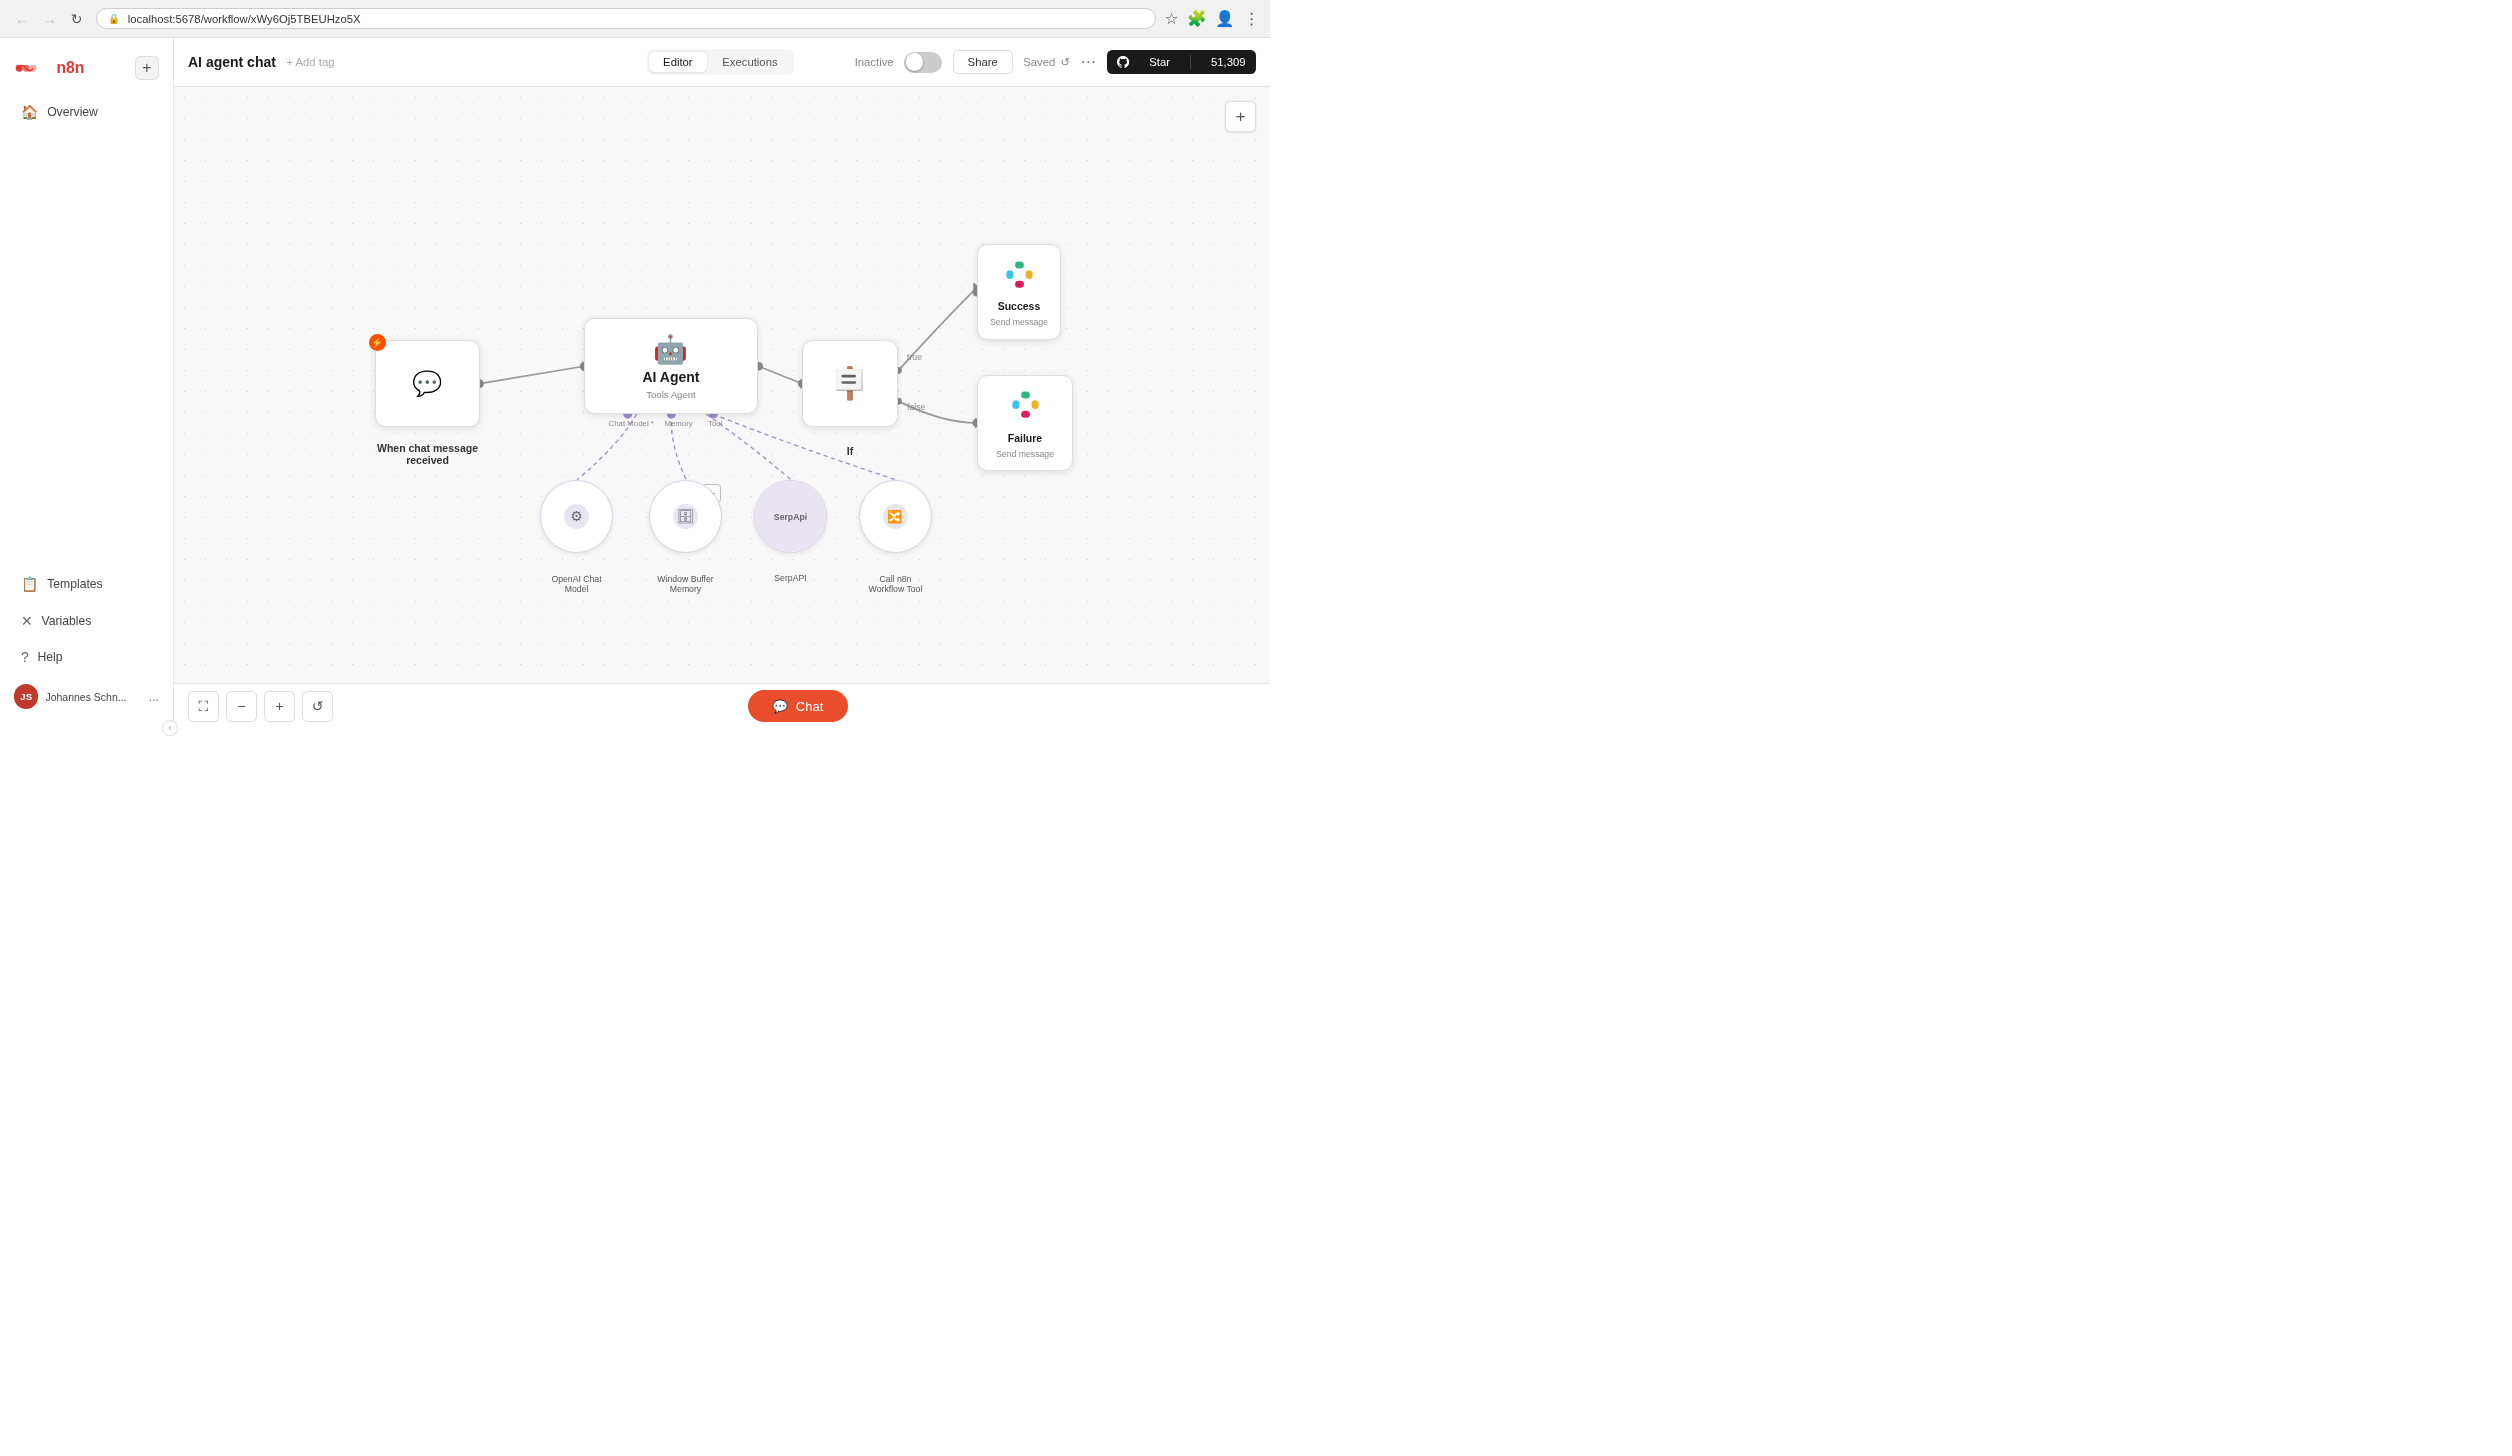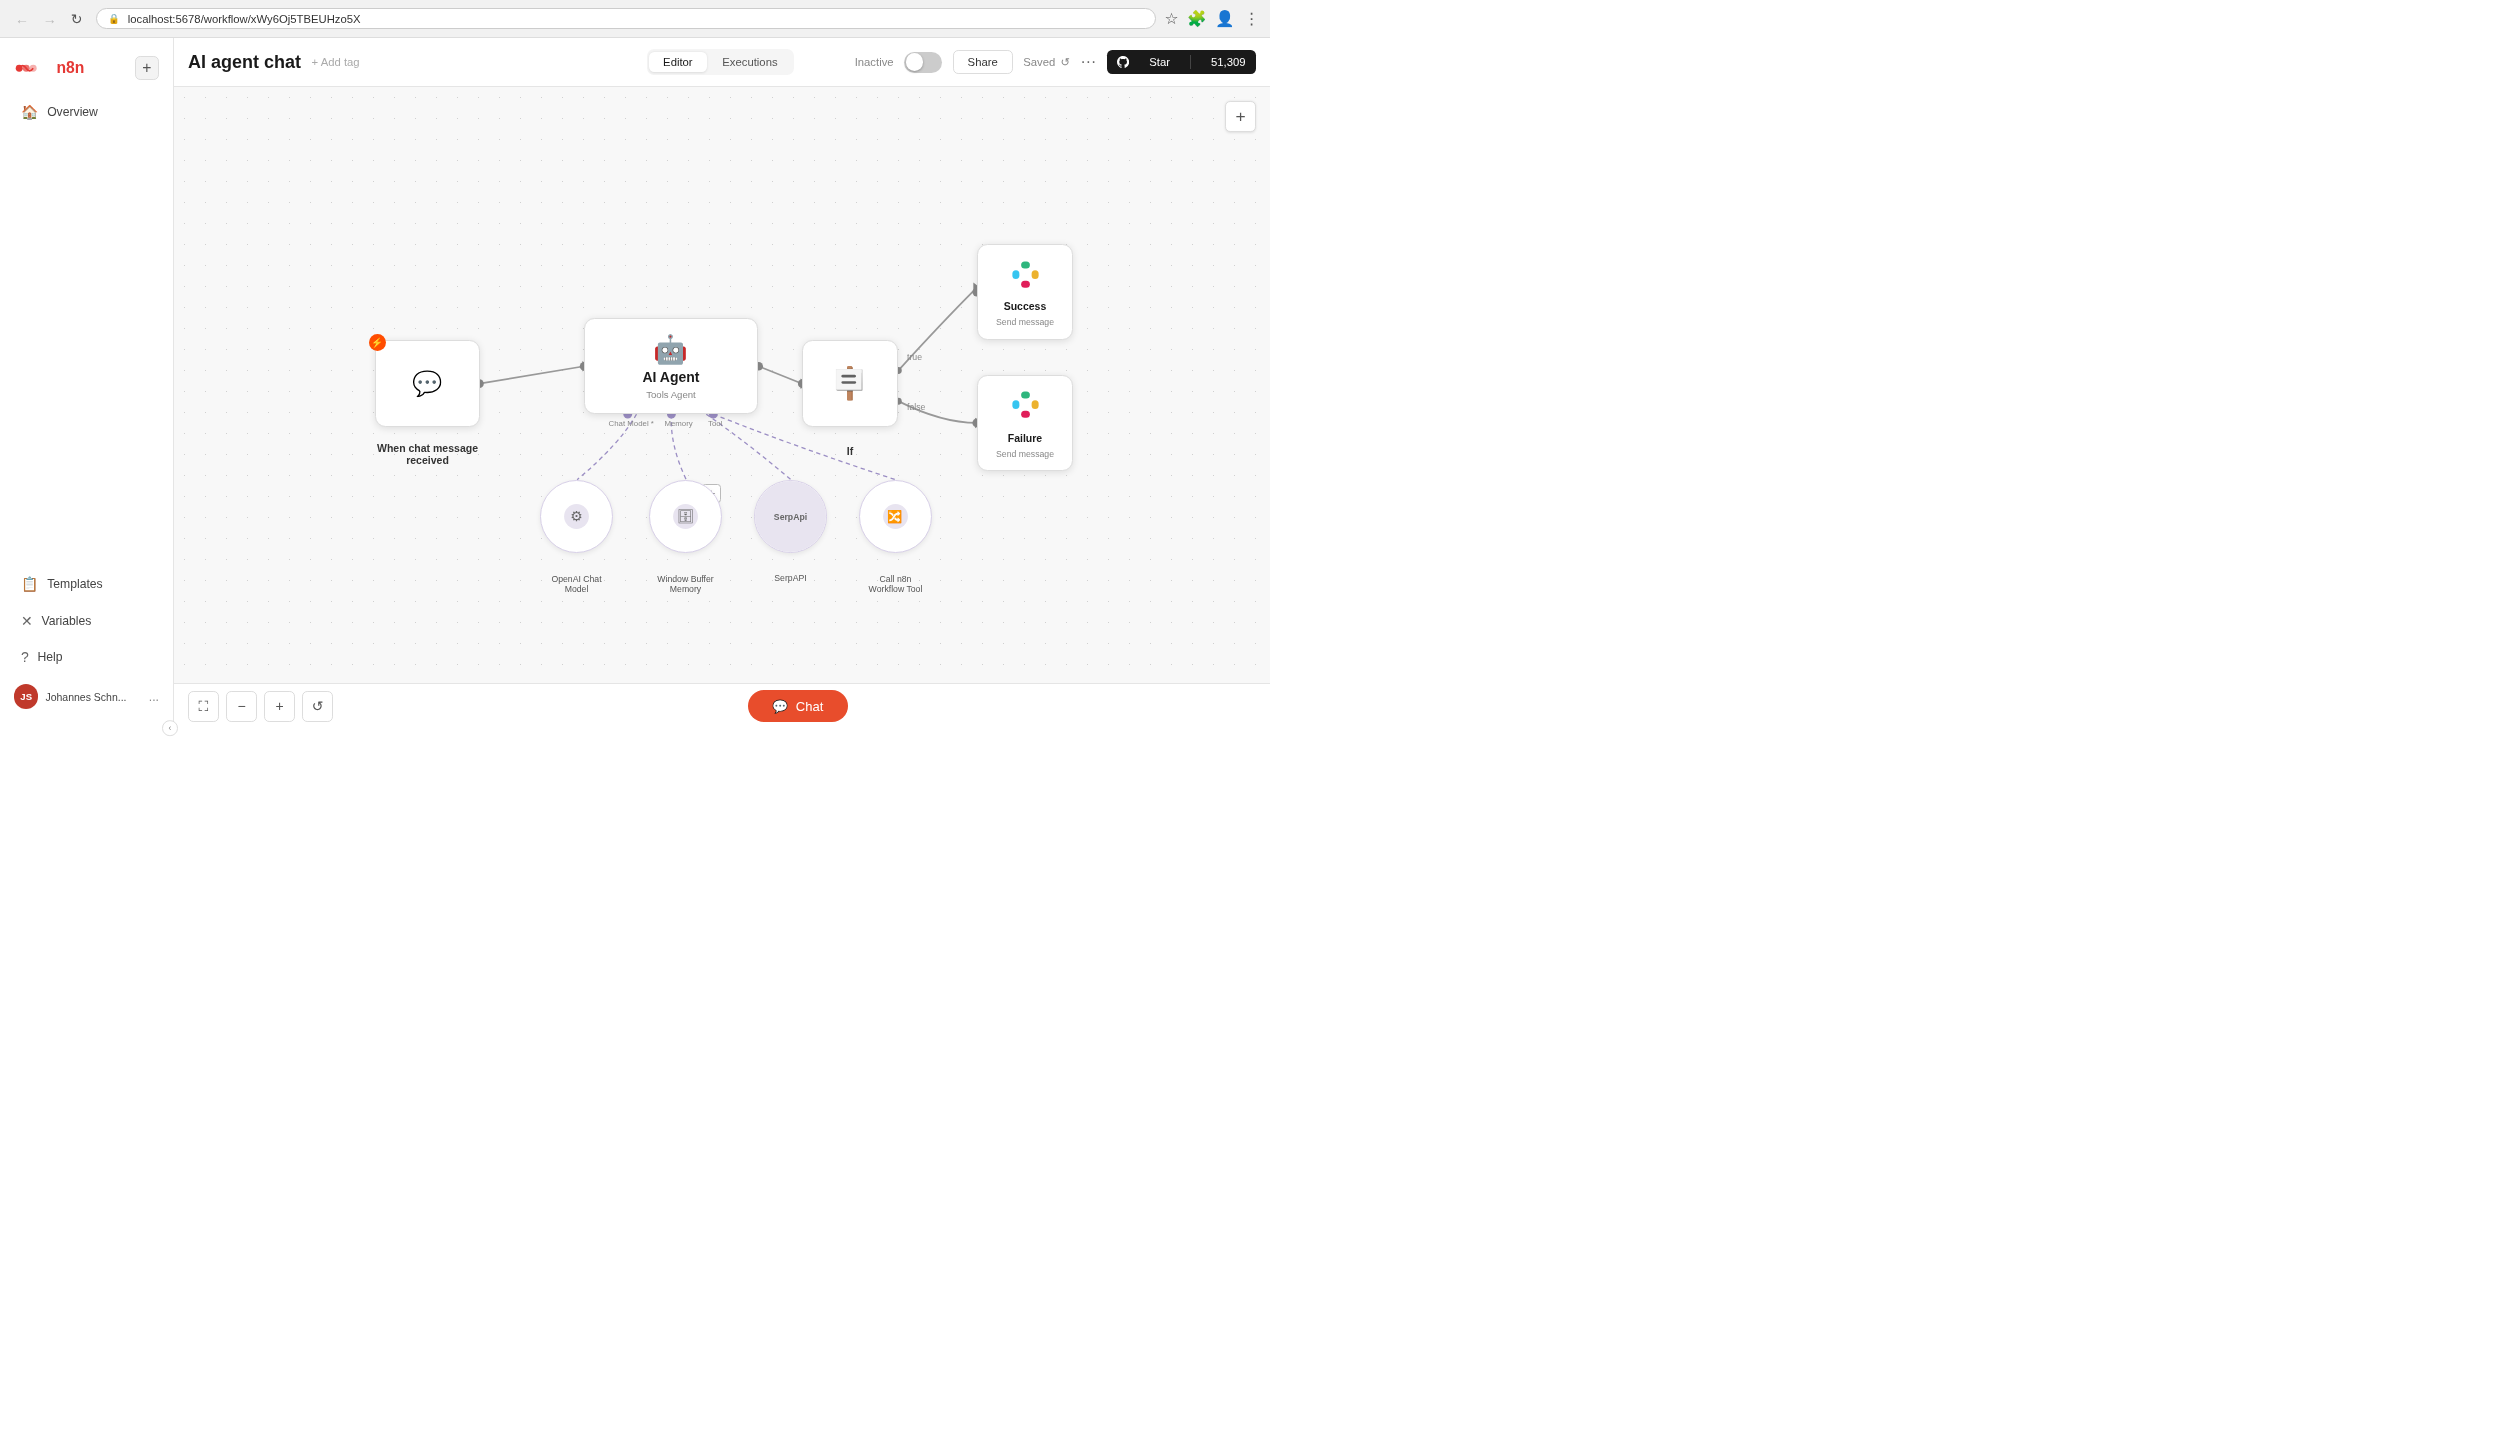--- a/index.html
+++ b/index.html
@@ -30,21 +30,21 @@
     .sidebar-item .icon { font-size: 14px; color: #666; }
     .sidebar-user { display: flex; align-items: center; gap: 7px; padding: 8.7px 14px; cursor: pointer; }
     .user-avatar { width: 24.4px; height: 24.4px; border-radius: 50%; background: #c0392b; display: flex; align-items: center; justify-content: center; color: #fff; font-size: 9.6px; font-weight: 600; }
     .user-name { font-size: 10.5px; color: #444; flex: 1; }
 
     
     .main { flex: 1; display: flex; flex-direction: column; position: relative; }
 
     
     .topbar { display: flex; align-items: center; gap: 10.5px; padding: 0 14px; height: 49px; border-bottom: 0.9px solid #e5e5e5; background: #fff; }
-    .workflow-title { font-size: 18px; font-weight: 600; color: #1a1a1a; }
+    .workflow-title { font-size: 14px; font-weight: 600; color: #1a1a1a; }
     .add-tag { font-size: 11.3px; color: #aaa; cursor: pointer; }
     .topbar-spacer { flex: 1; }
     .status-label { font-size: 11.3px; color: #888; margin-left: 36px; }
     .toggle-switch { width: 38px; height: 21px; background: #ccc; border-radius: 10.5px; position: relative; cursor: pointer; }
     .toggle-knob { width: 17.4px; height: 17.4px; background: #fff; border-radius: 50%; position: absolute; top: 1.7px; left: 1.7px; box-shadow: 0 0.9px 2.6px rgba(0,0,0,0.3); transition: left 0.2s; }
     .share-btn { background: #fff; border: 0.9px solid #ddd; border-radius: 5.2px; padding: 5.2px 14px; font-size: 11.3px; cursor: pointer; color: #333; }
     .saved-label { font-size: 11.3px; color: #888; display: flex; align-items: center; gap: 5.2px; }
     .topbar-more { font-size: 15.7px; color: #666; cursor: pointer; }
     .editor-tabs { display: flex; background: #f5f5f5; border-radius: 7px; padding: 2.6px; gap: 1.7px; margin: 0 14px 0 auto; }
     .editor-tab { padding: 4.4px 14px; border-radius: 5.2px; font-size: 11.3px; cursor: pointer; color: #555; }
@@ -70,21 +70,21 @@
     .trigger-lightning { position: absolute; top: -7px; left: -7px; background: #ff4d00; border-radius: 50%; width: 17.4px; height: 17.4px; display: flex; align-items: center; justify-content: center; font-size: 9.6px; }
     .node-label { position: absolute; bottom: -31px; left: 50%; transform: translateX(-50%); font-size: 10.5px; color: #333; text-align: center; white-space: nowrap; font-weight: 700; }
     .node-label.two-line { bottom: -40px; }
 
     .node-ai { left: 410px; top: 231px; width: 174px; height: 96px; display: flex; flex-direction: column; align-items: center; justify-content: center; gap: 3.5px; }
     .node-ai-title { font-size: 14px; font-weight: 600; color: #1a1a1a; }
     .node-ai-sub { font-size: 9.6px; color: #888; }
 
     .node-if { left: 628px; top: 253px; width: 96px; height: 87px; display: flex; align-items: center; justify-content: center; border-radius: 10.5px; }
 
-    .node-slack-success { left: 803px; top: 157px; width: 96px; height: 96px; display: flex; flex-direction: column; align-items: center; justify-content: center; gap: 5.2px; }
+    .node-slack-success { left: 803px; top: 157px; width: 84px; height: 96px; display: flex; flex-direction: column; align-items: center; justify-content: center; gap: 5.2px; }
     .node-slack-failure { left: 803px; top: 288px; width: 96px; height: 96px; display: flex; flex-direction: column; align-items: center; justify-content: center; gap: 5.2px; }
 
     .node-sub {
       position: absolute; background: #fff; border: 1.7px solid #d8d0e8; border-radius: 50%; cursor: pointer; display: flex; align-items: center; justify-content: center;
       box-shadow: 0 1.7px 5.2px rgba(0,0,0,0.08);
     }
 
     .node-openai { left: 366px; top: 393px; width: 73px; height: 73px; }
     .node-memory { left: 475px; top: 393px; width: 73px; height: 73px; }
     .node-serp { left: 580px; top: 393px; width: 73px; height: 73px; }

